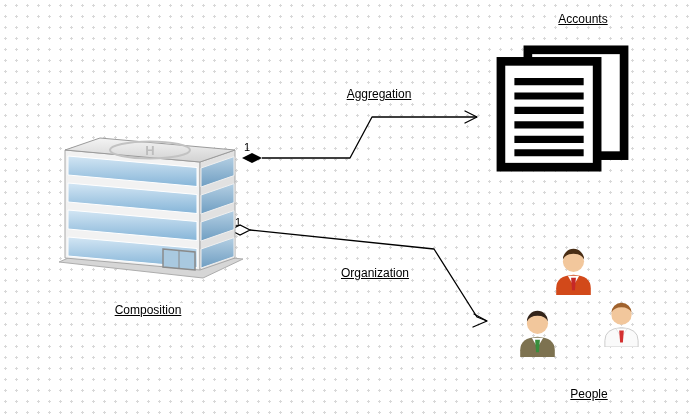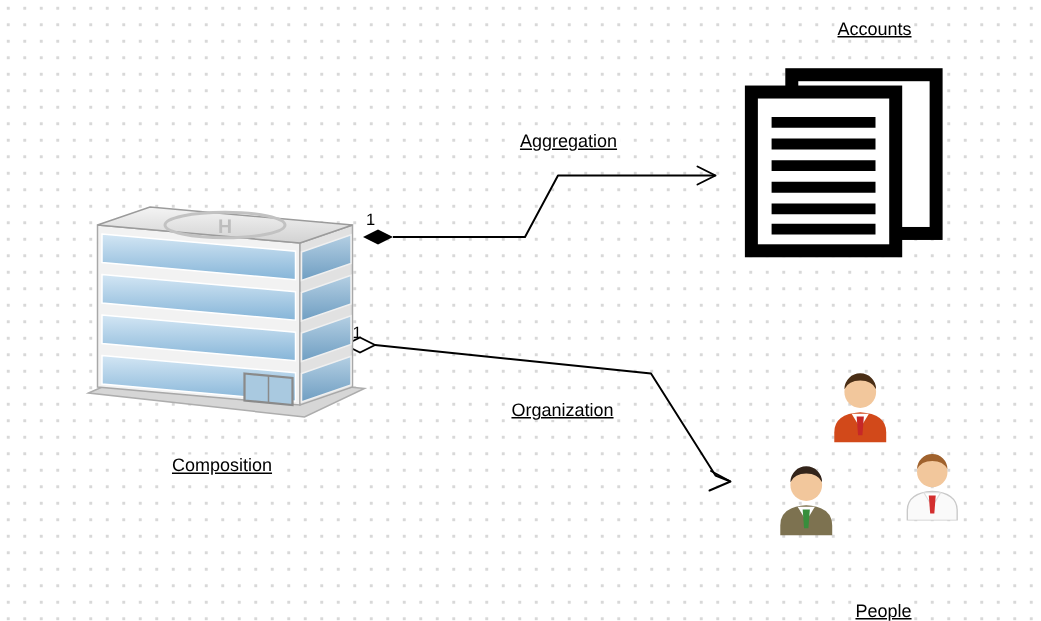--- a/index.html
+++ b/index.html
@@ -145,21 +145,21 @@
     </svg>
 
     <svg width="43" height="48" viewBox="0 0 46 52" style="position:absolute; left:85px; top:55px;">
       <path d="M5 52 L5 45 Q5 32 23 31 Q41 32 41 45 L41 52 Z" fill="#fafafa" stroke="#c9c9c9" stroke-width="1"></path>
       <polygon points="17,32 23,42 29,32" fill="#ffffff" stroke="#dddddd" stroke-width="0.8"></polygon>
       <polygon points="20.5,34 25.5,34 24.5,47 21.5,47" fill="#d32f2f"></polygon>
       <circle cx="23" cy="17" r="11" fill="#f2c79c"></circle>
       <path d="M12 15 a11 11 0 0 1 22 0 q-3 -6 -11 -6 q-8 0 -11 6 z" fill="#a0622d"></path>
     </svg>
   </div>
-  <div class="diagram-label" style="left:589px; top:387px;margin-top:13px;">People</div>
+  <div class="diagram-label" style="left:589px; top:387px;">People</div>
 
   <div class="diagram-label" style="left:379px; top:87px;">Aggregation</div>
   <div class="mult-label" style="left:247px; top:141px;">1</div>
 
   <div class="diagram-label" style="left:375px; top:266px;">Organization</div>
   <div class="mult-label" style="left:238px; top:216px;">1</div>
 
 </div>
 
 </body></html>

